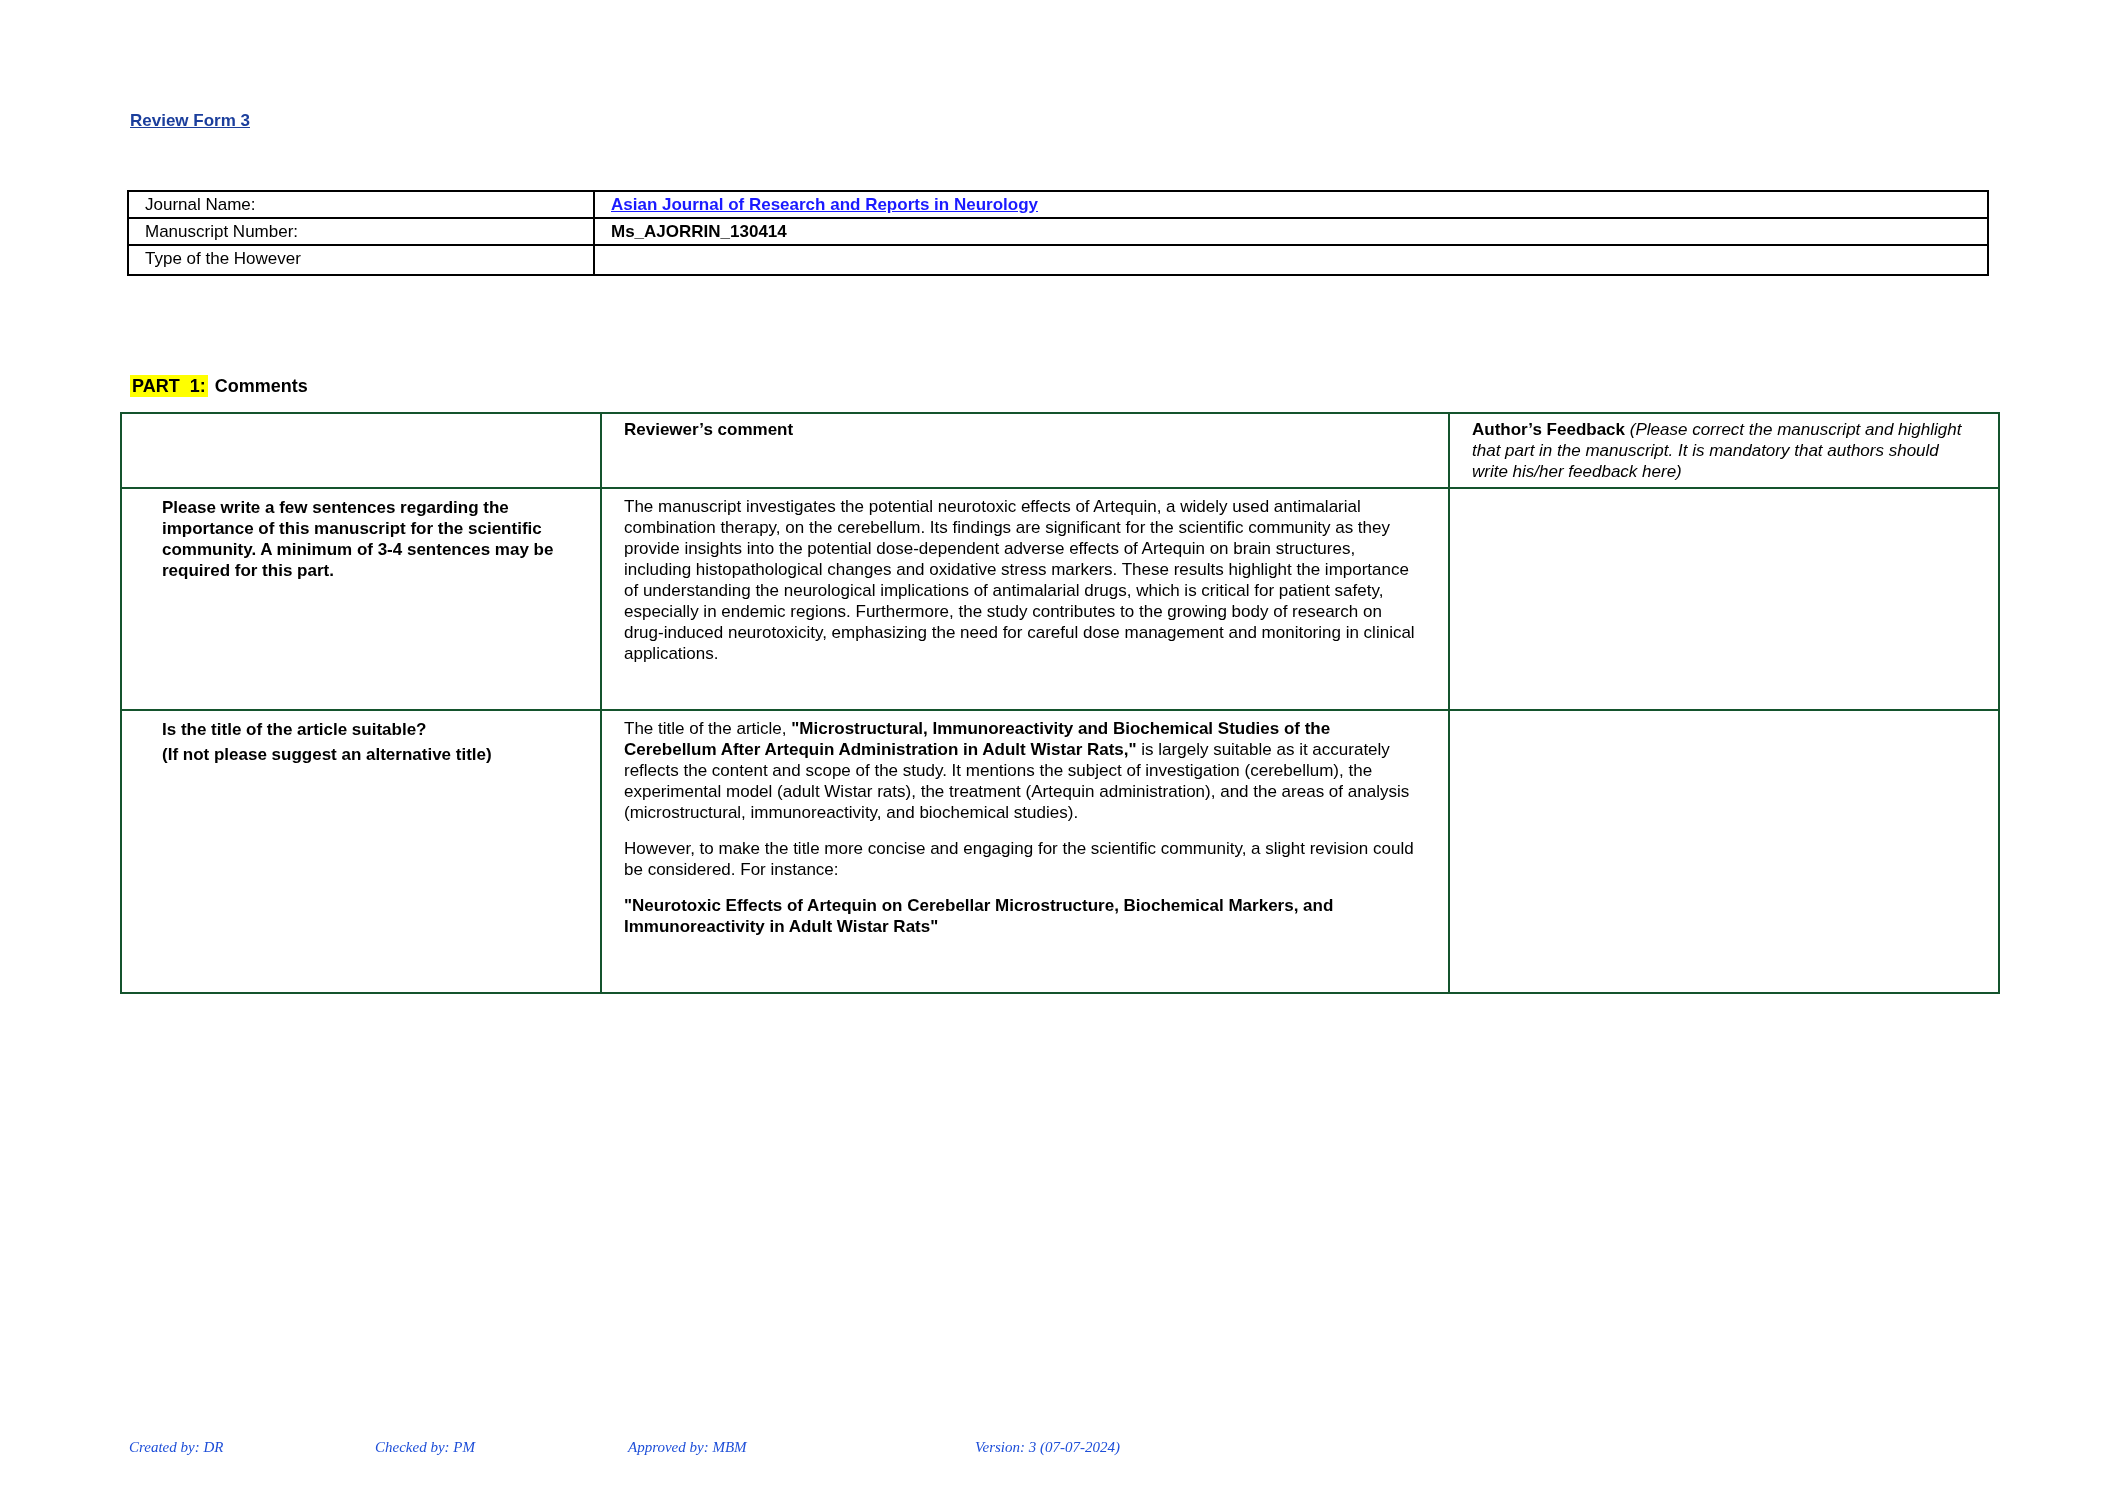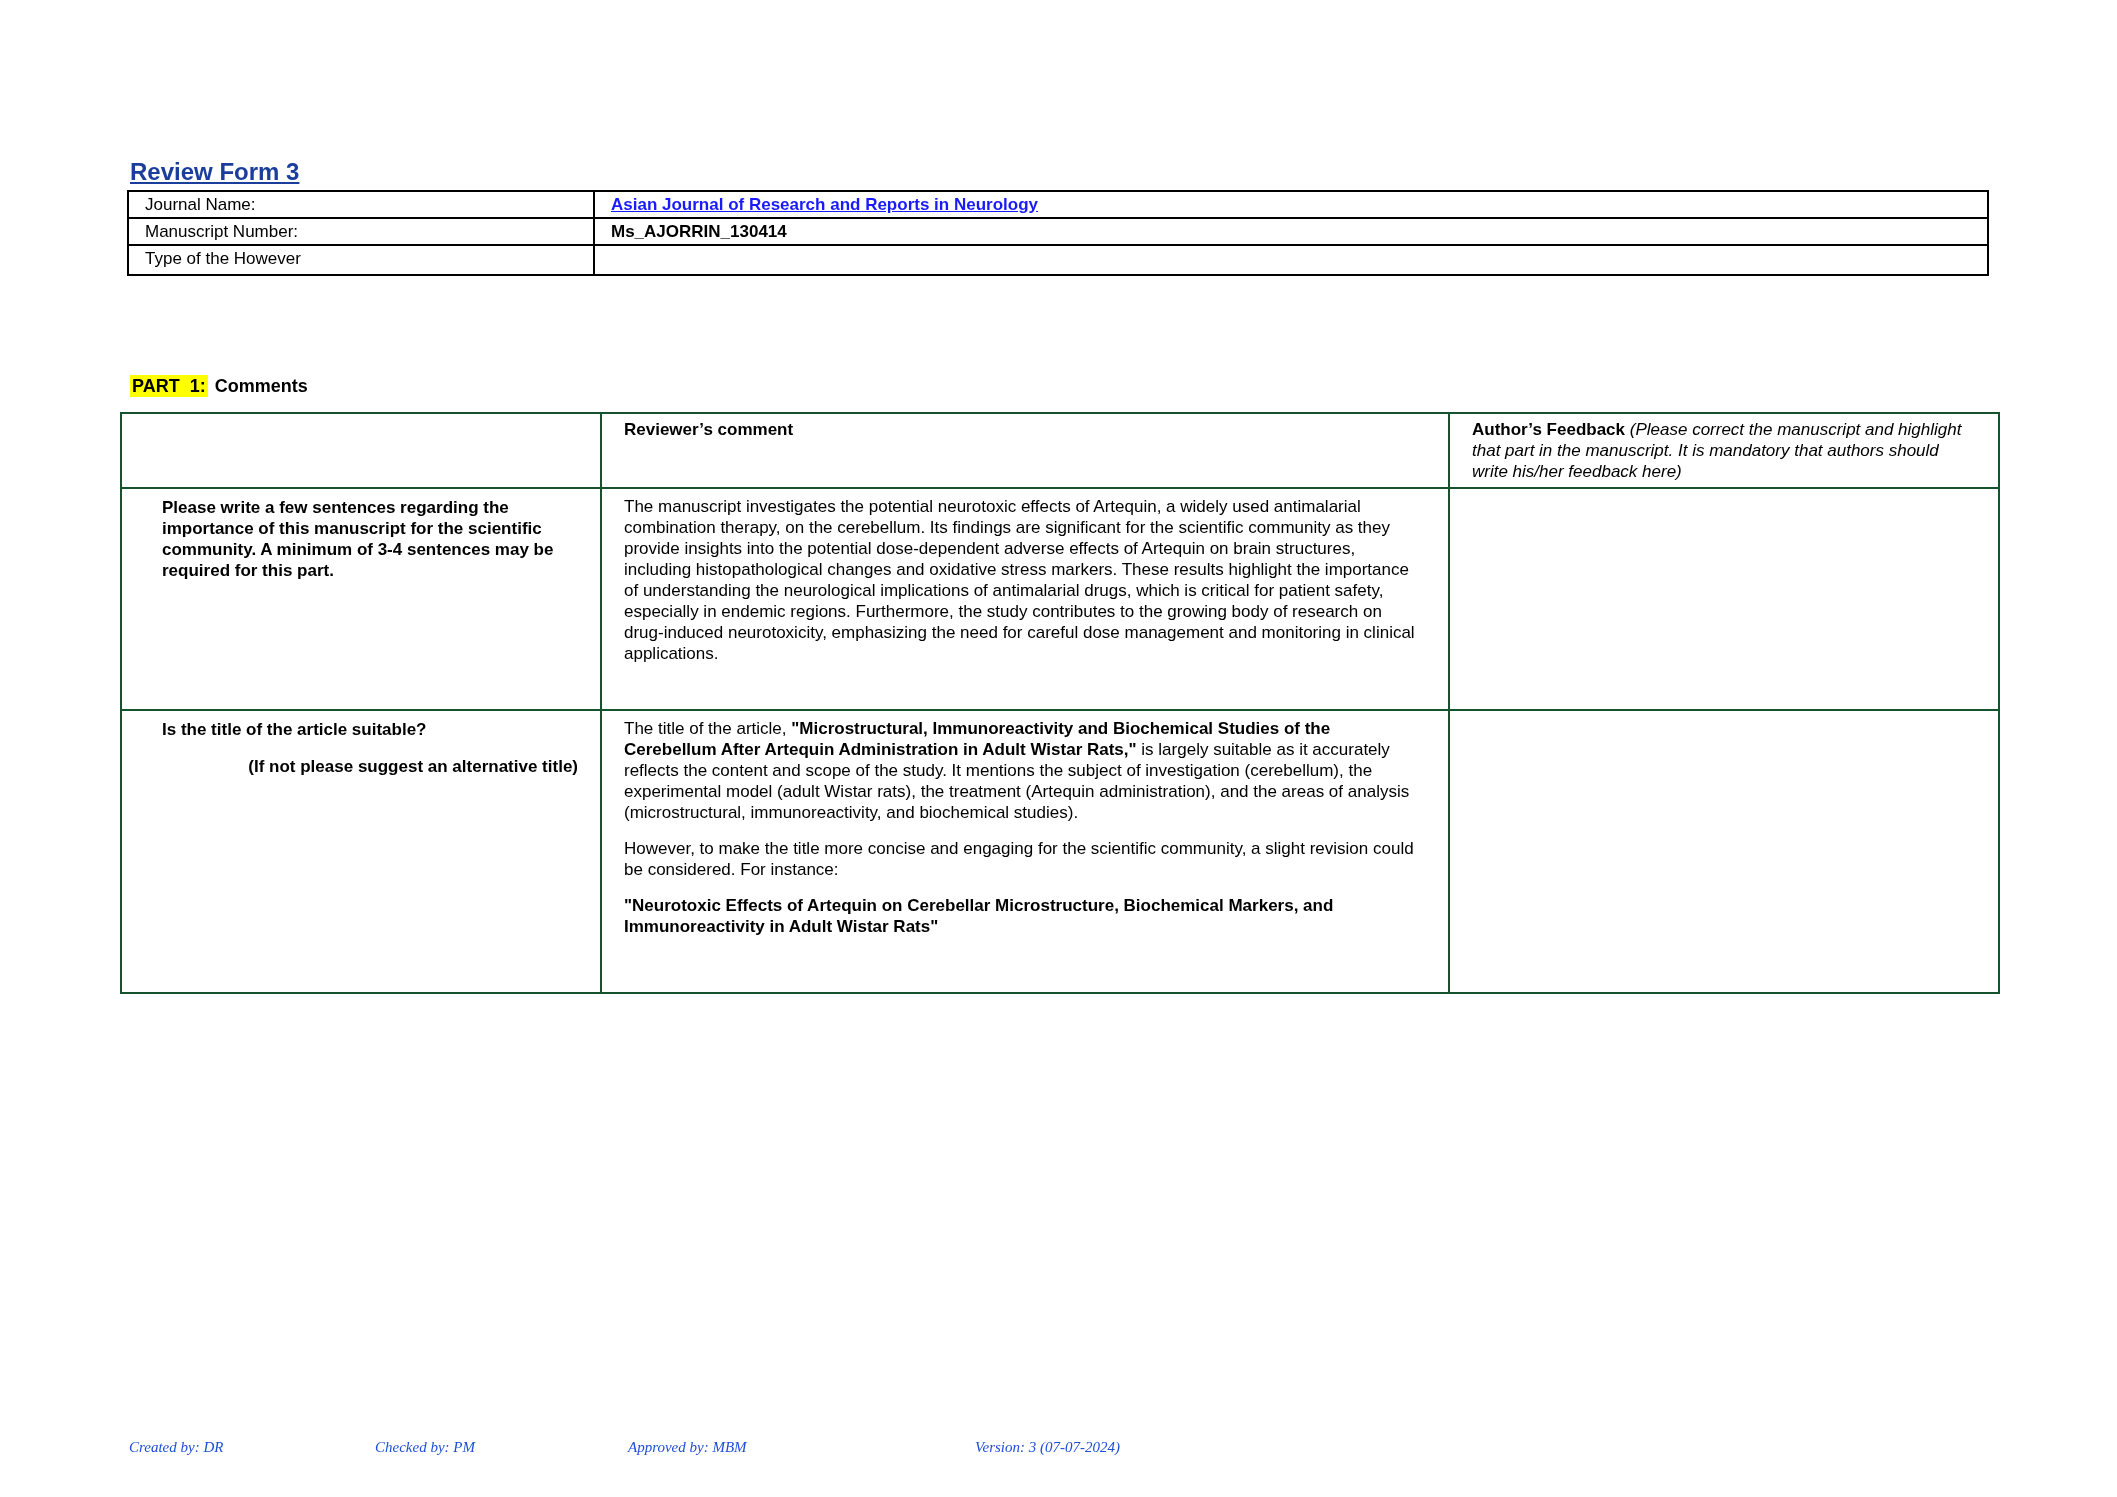--- a/index.html
+++ b/index.html
@@ -18,25 +18,24 @@
     font-family: "Liberation Sans", sans-serif;
     color: var(--ink);
     overflow: hidden;
   }
 
   
   .doc-title {
     position: absolute;
     left: 130px;
     top: 111px;
-    font-size: 24px;
+    font-size: 17px;
     font-weight: bold;
     text-decoration: underline;
     color: var(--navy);
-    margin-top: 47px;
   }
 
   
   .info-table {
     position: absolute;
     left: 127px;
     top: 190px;
     width: 1862px;
     border-collapse: collapse;
     table-layout: fixed;
@@ -94,21 +93,21 @@
   }
   .hdr-h { height: 63px; }
   .r1-h { height: 222px; }
   .r2-h { height: 283px; }
   .cell-question { padding-left: 40px !important; padding-top: 8px !important; }
   .cell-comment { padding-top: 7px !important; }
   .cell-feedback { background: #ffffff; }
   .hdr-reviewer { font-weight: bold; }
   .para { margin: 0; }
   .cell-comment .para + .para { margin-top: 15px; }
-  .cell-question .para + .para { margin-top: 16px; text-align: right; }
+  .cell-question .para + .para { margin-top: 4px; }
   .rb { font-weight: bold; }
   .ri { font-style: italic; }
 
   
   .footer {
     position: absolute;
     left: 0;
     top: 1439px;
     width: 2117px;
     height: 22px;

